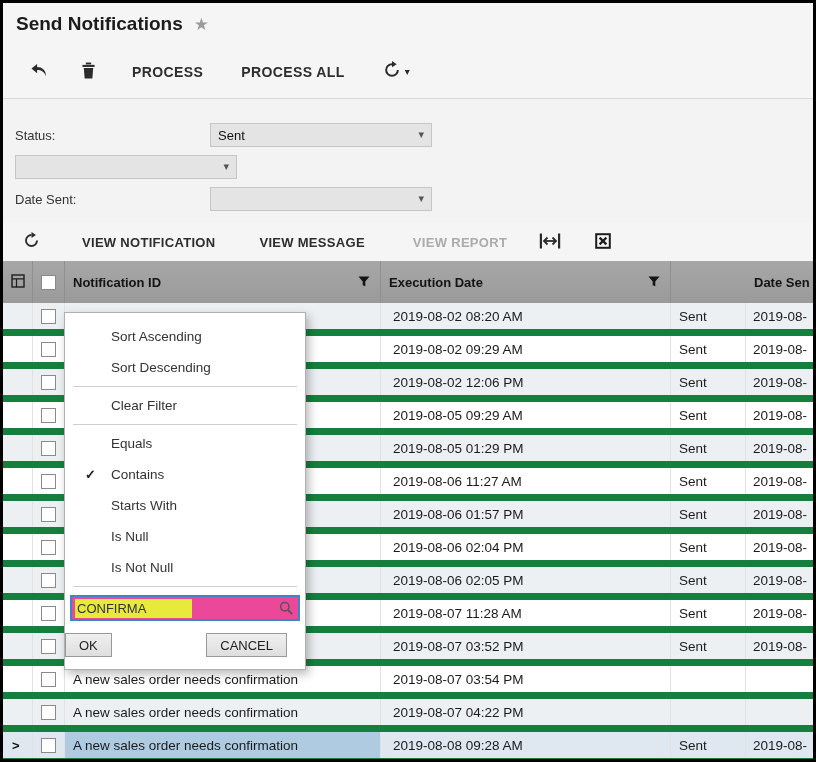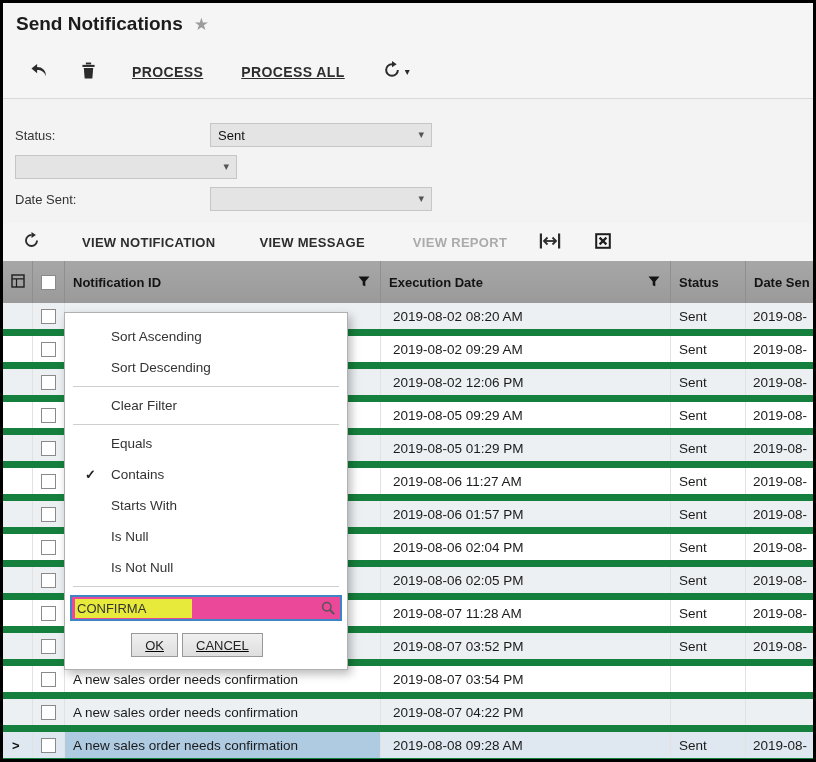--- a/index.html
+++ b/index.html
@@ -11,21 +11,21 @@
   .titlebar{position:absolute;top:0;left:0;width:810px;height:42px;background:#f5f5f5;
             display:flex;align-items:center;padding-left:13px;box-sizing:border-box;}
   .title{font-size:19px;font-weight:600;color:#1c1c1c;}
   .star{color:#9c9c9c;font-size:17px;margin-left:11px;cursor:pointer;}
 
   
   .main-toolbar{position:absolute;top:42px;left:0;width:810px;height:54px;background:#f5f5f5;
                 border-bottom:1px solid #d8d8d8;display:flex;align-items:center;
                 padding-left:22px;box-sizing:border-box;}
   .tool-btn{background:none;border:none;padding:4px;display:flex;align-items:center;cursor:pointer;font-family:inherit;}
-  .txt-btn{font-size:14px;font-weight:700;color:#2d2d2d;letter-spacing:.4px;text-decoration:underline;}
+  .txt-btn{font-size:14px;font-weight:700;color:#2d2d2d;letter-spacing:.4px;}
   .mr-undo{margin-right:24px;}.mr-trash{margin-right:28px;}.mr-proc{margin-right:30px;}.mr-procall{margin-right:30px;}
   .caret{font-size:10px;color:#2b2b2b;margin-left:4px;}
 
   
   .filter-panel{position:absolute;top:96px;left:0;width:810px;height:124px;background:#f3f3f3;
                 padding-top:24px;box-sizing:border-box;}
   .filter-row{display:flex;align-items:center;height:24px;margin:0 0 8px 12px;}
   .filter-label{font-size:13px;color:#333;width:195px;}
   .dropdown{position:relative;width:222px;height:24px;background:#e4e4e4;border:1px solid #c6c6c6;
             display:flex;align-items:center;padding:0 22px 0 7px;box-sizing:border-box;cursor:pointer;}
@@ -67,32 +67,32 @@
   .cell.col-nid{padding-left:8px;}
   .cell.col-exec{padding-left:12px;}
   .cell.col-status{padding-left:8px;}
   .cell.col-dsent{padding-left:7px;}
   .selected .col-nid{background:#aecbe2;}
   .sel-arrow{display:none;font-weight:700;font-size:13px;color:#111;margin-left:9px;}
   .selected .sel-arrow{display:inline;}
   .checkbox{width:15px;height:15px;background:#fff;border:1px solid #8a8a8a;box-sizing:border-box;cursor:pointer;}
 
   
-  .filter-menu{position:absolute;left:61px;top:309px;width:284px;background:#fff;border:1px solid #b0b0b0;
+  .filter-menu{position:absolute;left:61px;top:309px;width:242px;background:#fff;border:1px solid #b0b0b0;
                box-shadow:3px 4px 9px rgba(0,0,0,.28);z-index:20;padding-top:8px;box-sizing:border-box;}
   .mi{height:31px;display:flex;align-items:center;font-size:13.5px;color:#333;cursor:pointer;
       position:relative;padding-left:46px;}
   .mi .check{position:absolute;left:20px;visibility:hidden;font-size:13px;font-weight:700;color:#222;}
   .mi.checked .check{visibility:visible;}
   .menu-sep{height:1px;background:#cfcfcf;margin:3px 8px;}
   .search-box{margin:8px 5px 6px;height:26px;border:2px solid #3e85c6;background:#ec4899;position:relative;
               display:flex;align-items:center;padding:0 26px 0 3px;box-sizing:border-box;cursor:text;}
   .hl{background:#e7ea3a;color:#333;font-size:13px;padding:2px 46px 2px 2px;white-space:nowrap;}
   .search-icon{position:absolute;right:5px;top:4px;line-height:0;}
-  .menu-buttons{display:flex;justify-content:center;gap:4px;padding:6px 18px 12px 0;text-decoration:underline;}
+  .menu-buttons{display:flex;justify-content:space-between;gap:4px;padding:6px 18px 12px 0;}
   .menu-btn{height:24px;background:linear-gradient(#f0f0f0,#dedede);border:1px solid #999;
             font-size:13px;color:#222;padding:0 13px;font-family:inherit;cursor:pointer;}
 </style>
 </head>
 <body>
 
 <div id="app">
 
   <div class="titlebar">
     <span class="title">Send Notifications</span>
@@ -204,23 +204,20 @@
           </svg>
       </span>
     </div>
     <div class="gh-cell col-exec">
       <span>Execution Date</span>
       <span class="funnel">
         <svg width="12" height="11" viewBox="0 0 12 11">
             <path d="M0.5 0.5 h11 L7.3 5.4 V10.3 L4.7 9.2 V5.4 Z" fill="#141414"></path>
           </svg>
       </span>
-    </div>
-    <div class="gh-cell col-status">
-      <span>Status</span>
     </div>
     <div class="gh-cell col-dsent">
       <span>Date Sen</span>
     </div>
   </div>
 
   <div class="grid-body">
   <div class="grid-row shaded">
     <div class="cell col-gutter">
       

